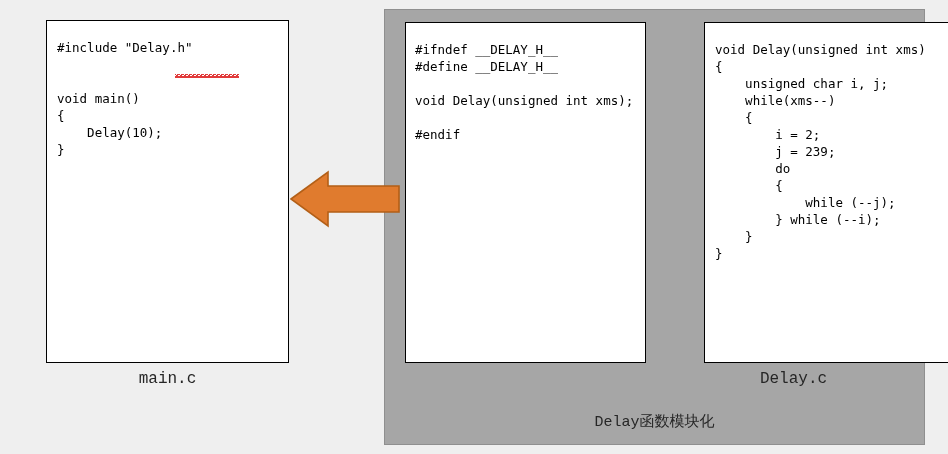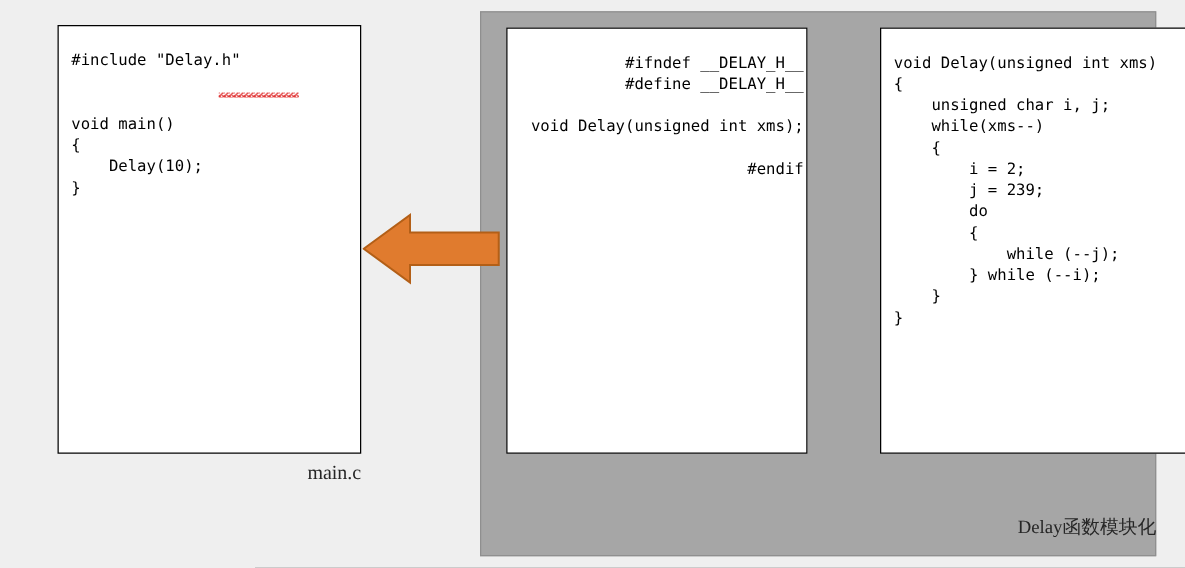--- a/index.html
+++ b/index.html
@@ -65,21 +65,21 @@
     top: 18px;
     right: 2px;
     margin: 0;
     font-family: "DejaVu Sans Mono", "Liberation Mono", monospace;
     font-size: 12.5px;
     line-height: 17px;
     color: #000000;
     white-space: pre;
     letter-spacing: 0px;
   }
-  .code-box.delay-h .code-text { left: 9px; top: 18px; text-align: right; }
+  .code-box.delay-h .code-text { left: 9px; top: 18px; }
   .code-box.delay-c .code-text { left: 10px; top: 18px; }
 
   
   .squiggle {
     position: absolute;
     left: 128px;
     top: 53px;
     width: 64px;
     height: 4px;
     background-image:
@@ -106,24 +106,24 @@
     position: absolute;
     left: 290px;
     top: 170px;
     width: 110px;
     height: 58px;
   }
 
   
   .caption {
     position: absolute;
-    font-family: Liberation Serif, serif;
+    font-family: Liberation Mono, monospace;
     font-size: 16px;
     color: #262626;
-    text-align: right;
+    text-align: center;
     white-space: nowrap;
   }
   .caption.main-c-label   { left: 46px;  top: 370px; width: 243px; }
   .caption.delay-h-label  { left: 405px; top: 370px; width: 241px; }
   .caption.delay-c-label  { left: 672px; top: 370px; width: 243px; }
   .caption.panel-label    { left: 384px; top: 412px; width: 541px; font-size: 15px; }
 </style>
 </head>
 <body>
 
@@ -165,15 +165,16 @@
         } while (--i);
     }
 }</pre>
   </div>
 
   <svg class="arrow" viewBox="0 0 110 58" preserveAspectRatio="none">
     <polygon points="1,29 38,2 38,16 109,16 109,42 38,42 38,56" fill="#e07b2e" stroke="#b35f17" stroke-width="1.6" stroke-linejoin="miter"></polygon>
   </svg>
 
   <div class="caption main-c-label">main.c</div>
+  <div class="caption delay-c-label">Delay.c</div>
   <div class="caption panel-label">Delay函数模块化</div>
 
 </div>
 
 </body></html>

